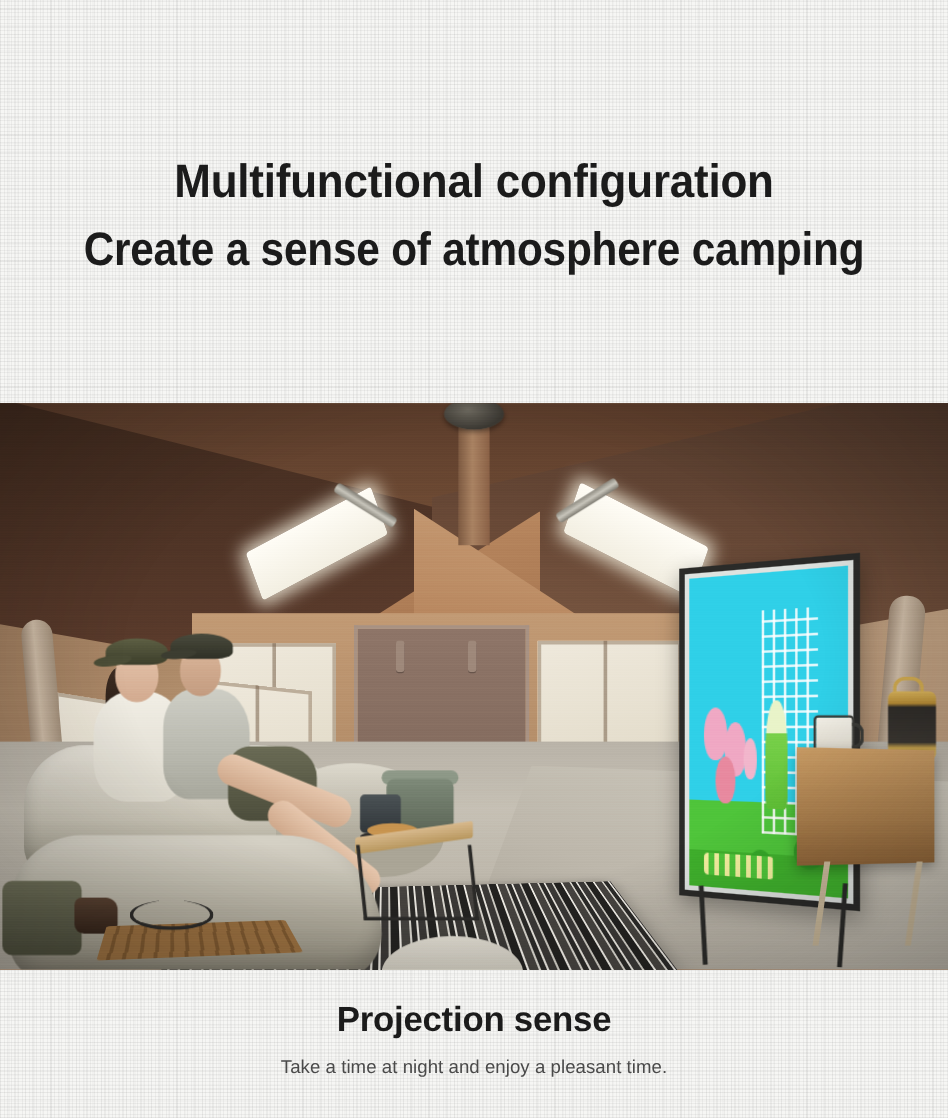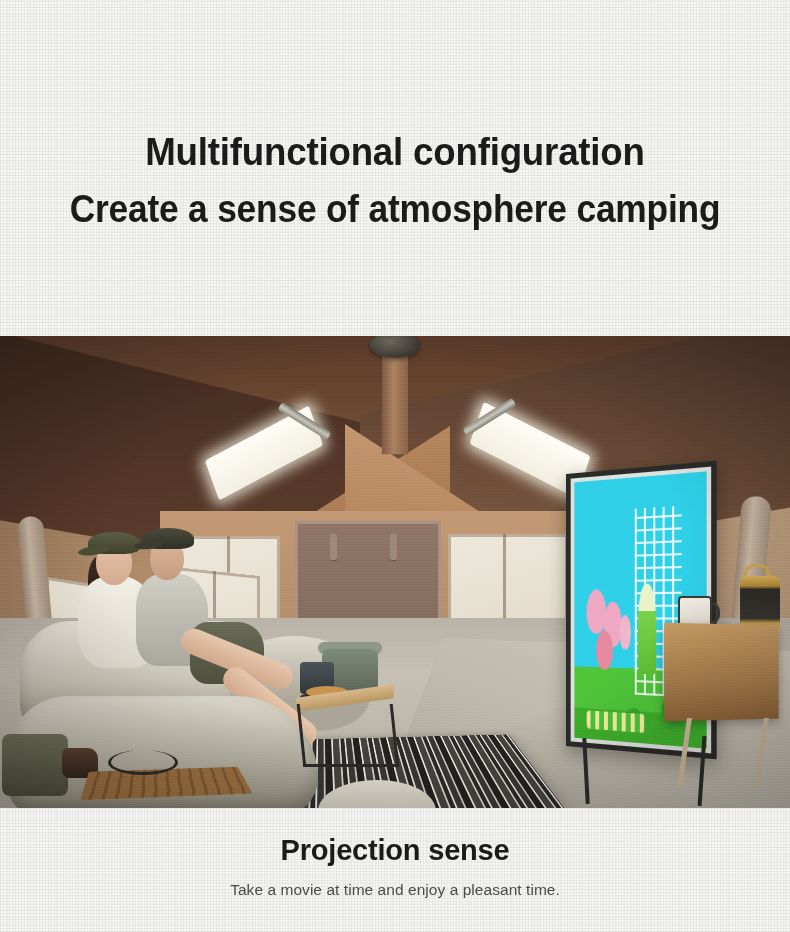--- a/index.html
+++ b/index.html
@@ -557,16 +557,16 @@
     <div class="wood-tray"></div>
     <div class="cable"></div>
     <div class="stool"></div>
 
     <div class="vignette"></div>
     <div class="photo-grain"></div>
   </div>
 
   <div class="caption">
     <div class="cap-title">Projection sense</div>
-    <div class="cap-sub">Take a movie at time and enjoy a pleasant time.</div>
+    <div class="cap-sub">Take a time at night and enjoy a pleasant time.</div>
   </div>
 
 </div>
 
 </body></html>

